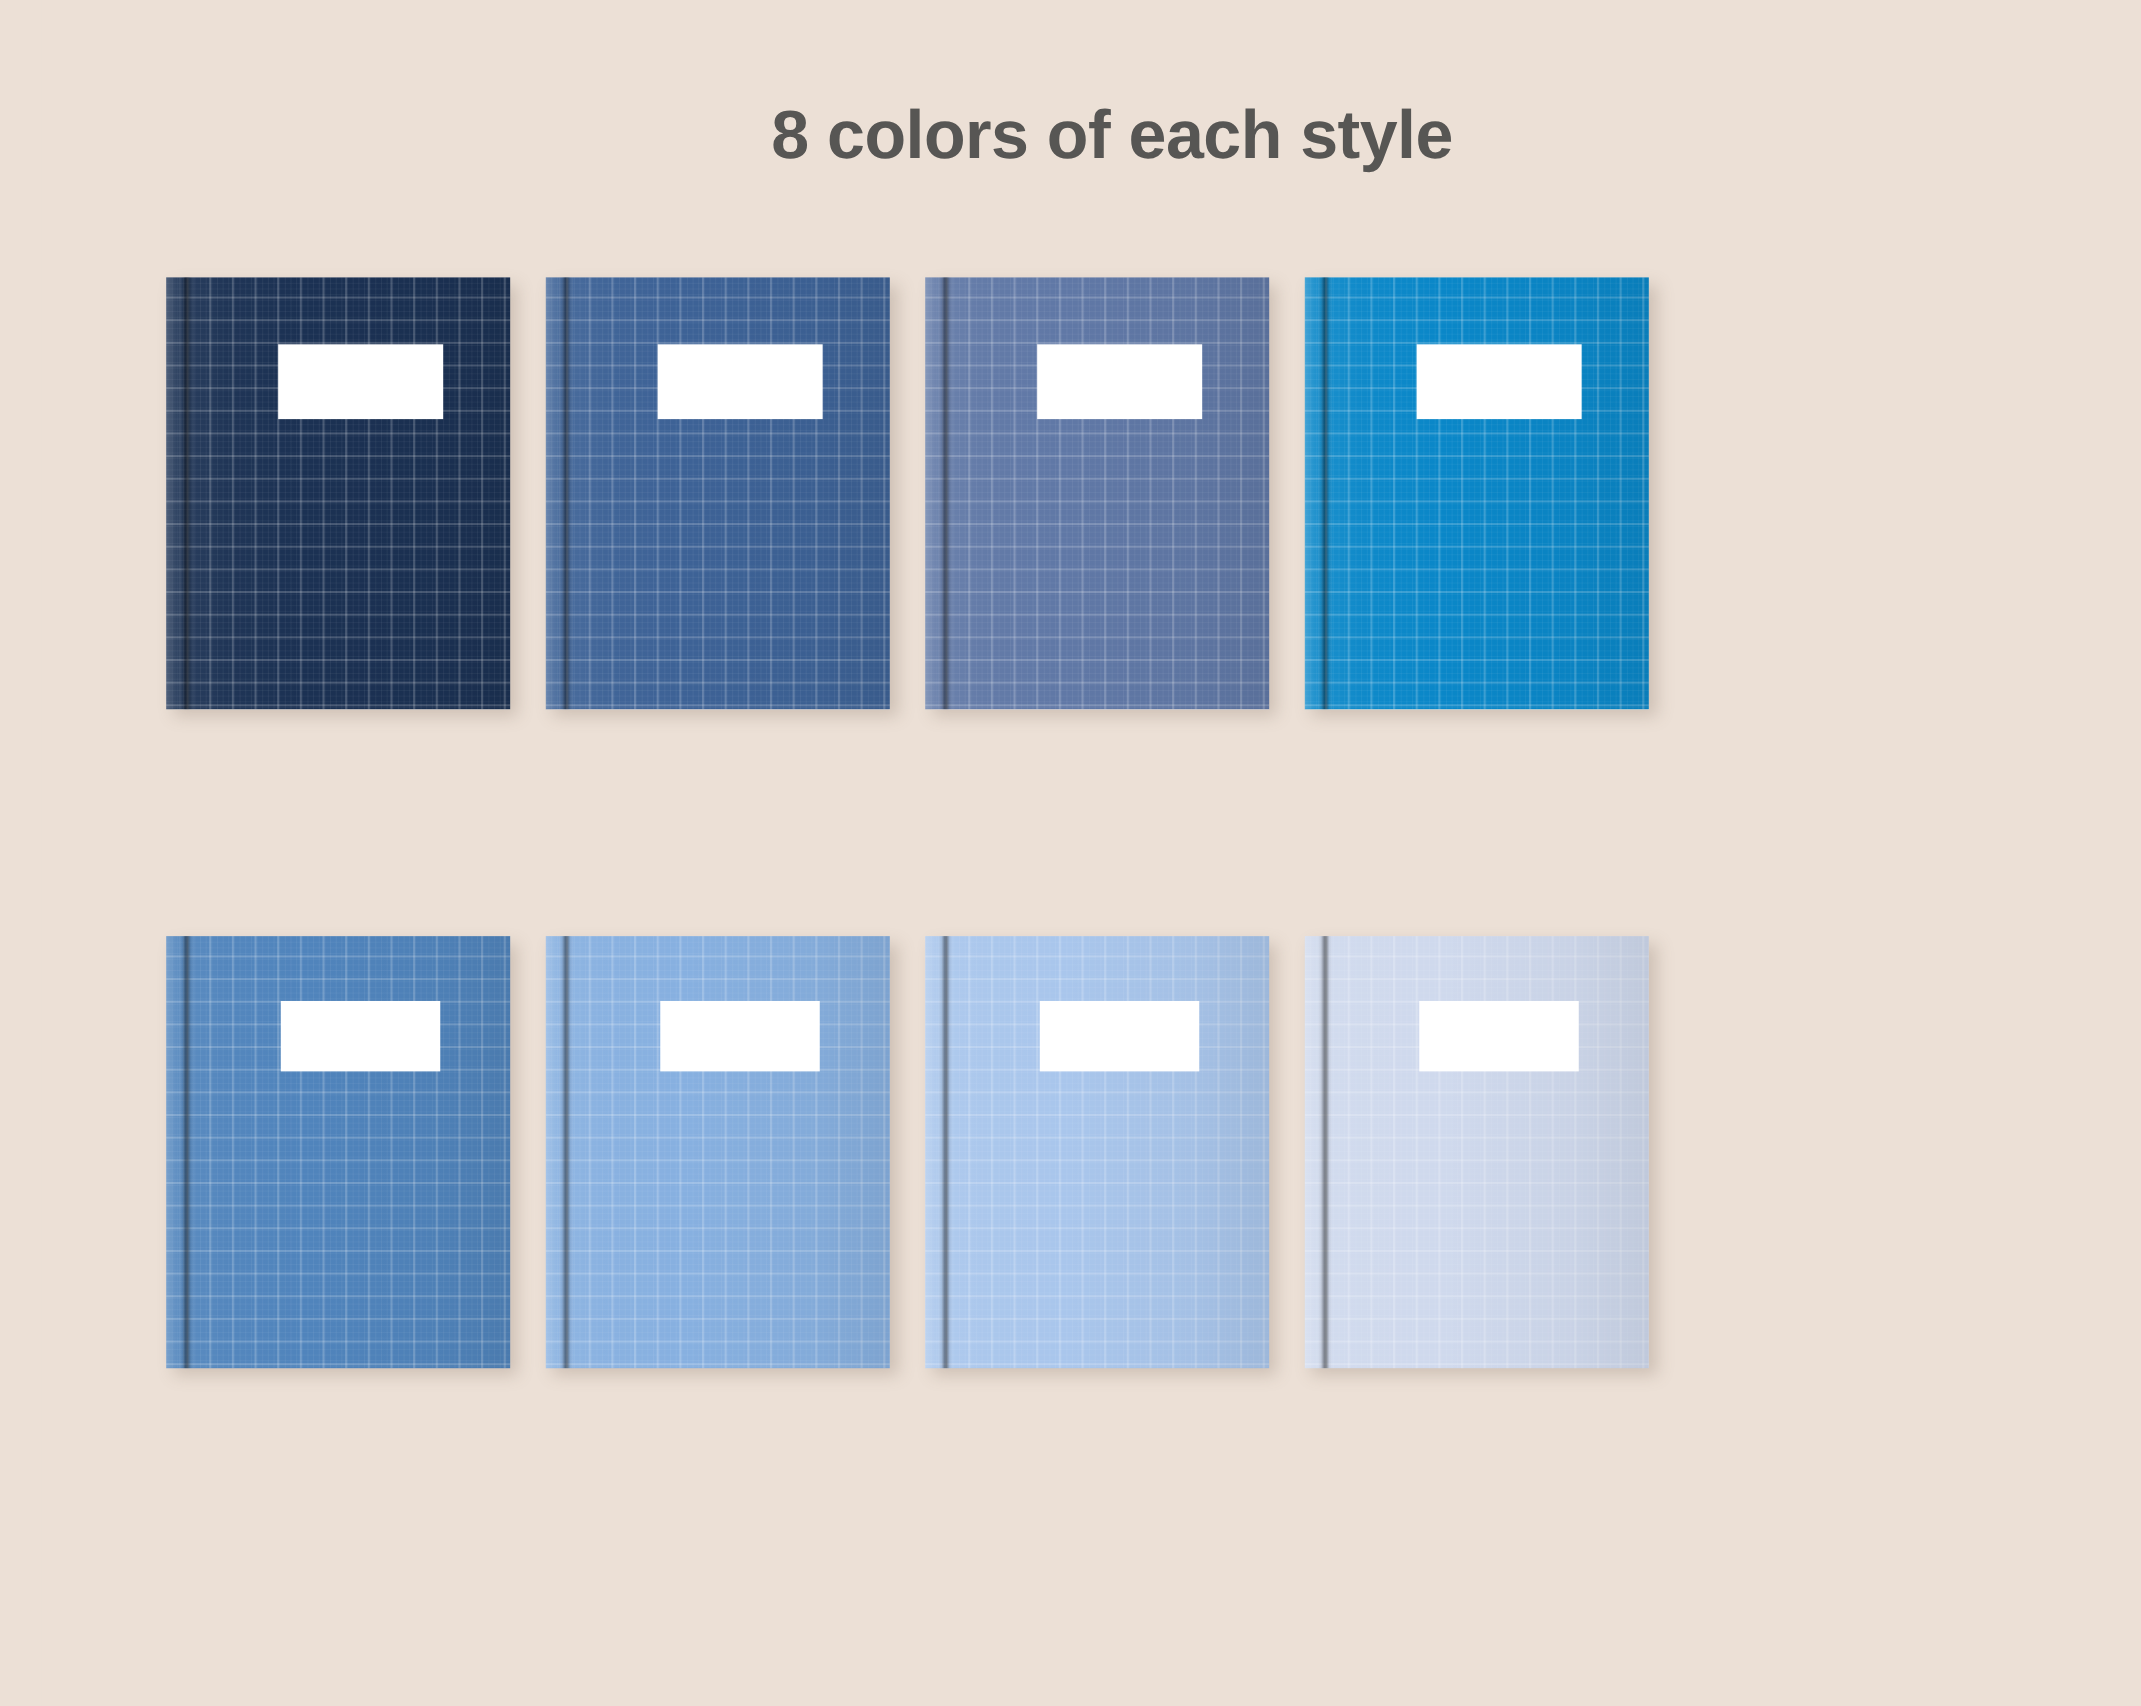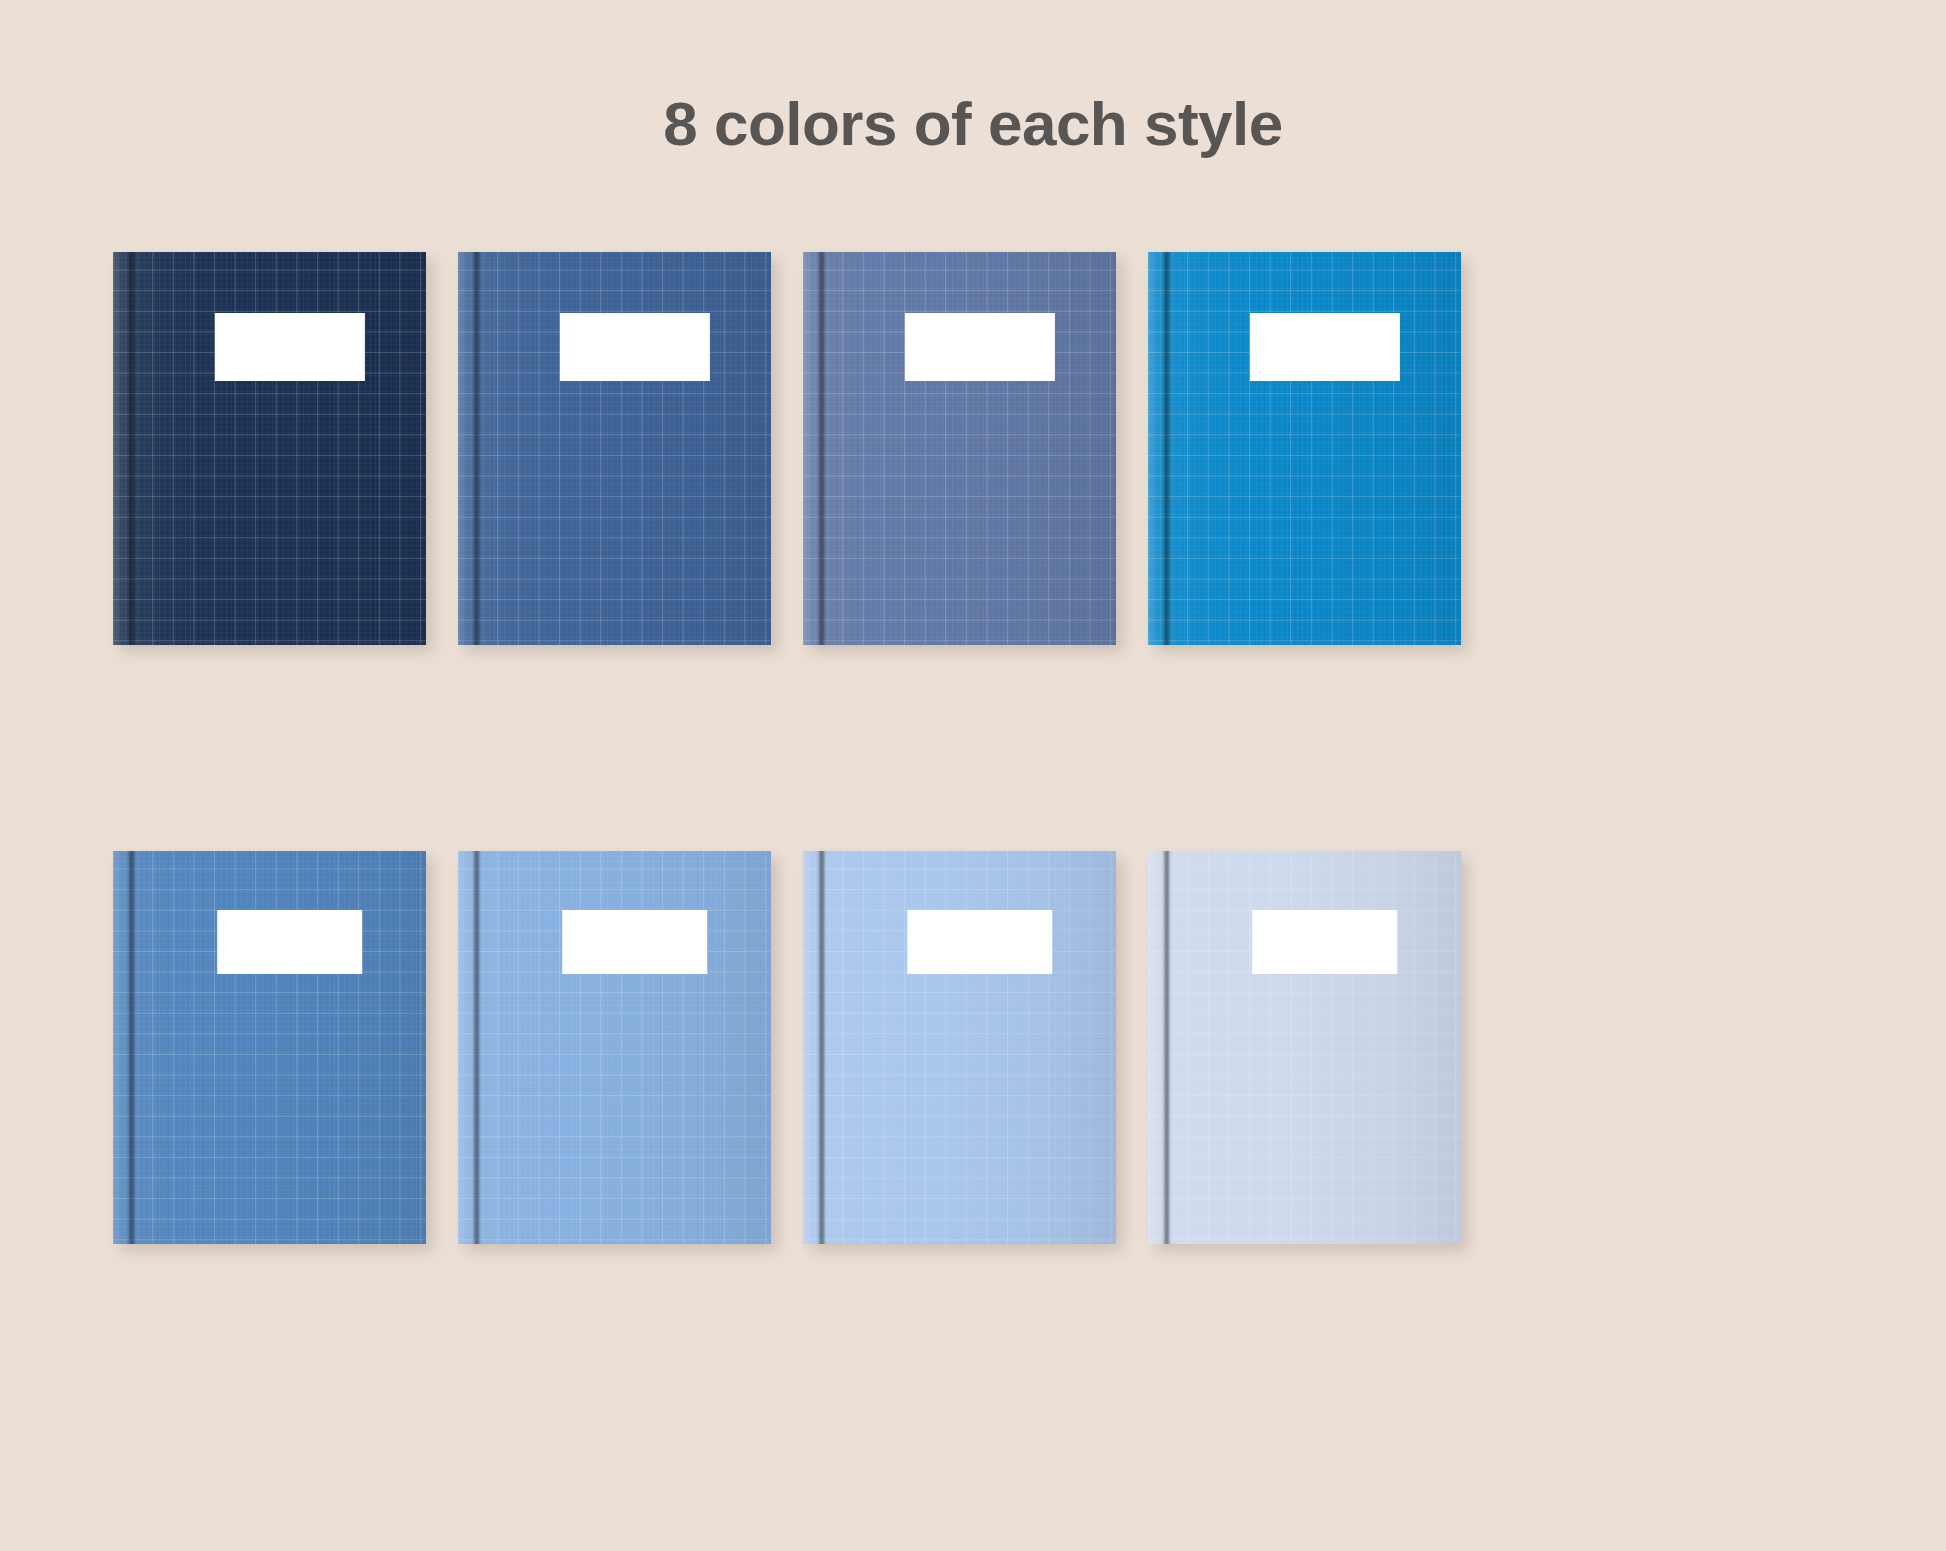--- a/index.html
+++ b/index.html
@@ -16,20 +16,21 @@
     font-family:"Liberation Sans", sans-serif;
     position:relative;
   }
 
   #scene {
     position:absolute;
     inset:0;
     width:1600px;
     height:1551px;
     background:#ece0d6;
+    margin-left:38px;
   }
 
   
   #title {
     position:absolute;
     left:0;
     top:88px;
     width:1946px;
     text-align:center;
     font-size:62px;

